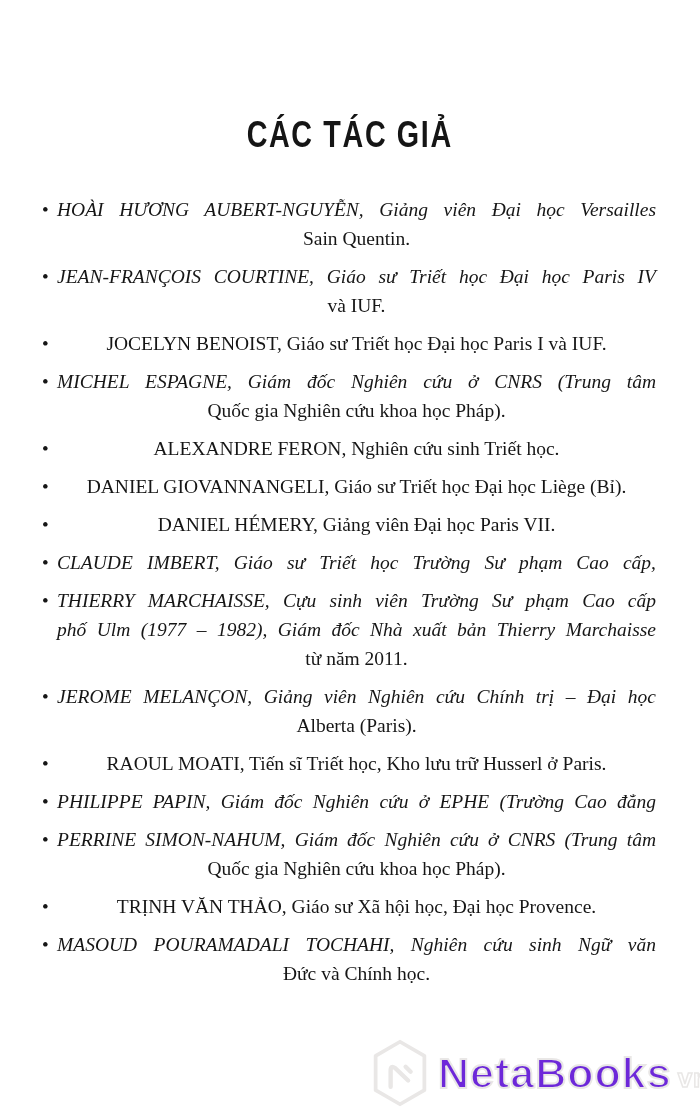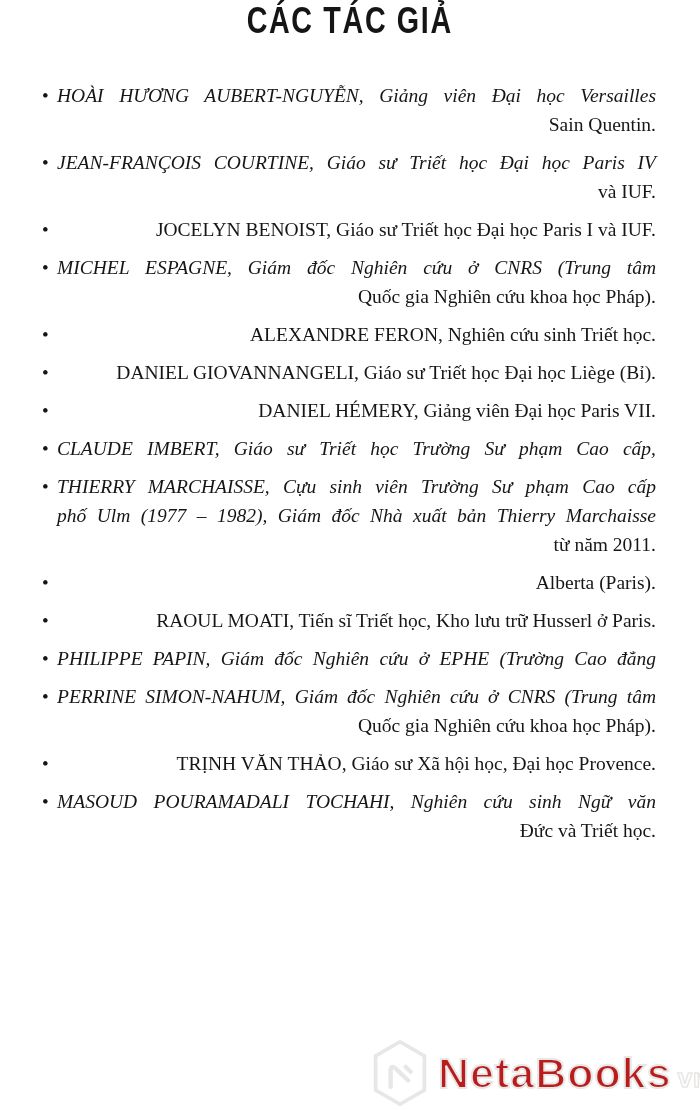--- a/index.html
+++ b/index.html
@@ -9,20 +9,21 @@
     position: relative;
     overflow: hidden;
     font-family: "Liberation Serif", serif;
     color: #1a1a1a;
   }
   .page { width: 700px; height: 1120px; position: relative; }
 
   
   .title {
     margin: 0;
+    padding-top: 114px;
     text-align: center;
     font-weight: 700;
     font-size: 0; 
   }
   .title-inner {
     display: inline-block;
     font-family: "Liberation Sans", sans-serif;
     font-weight: 700;
     font-size: 35px;
     letter-spacing: 2px;
@@ -44,21 +45,21 @@
     font-size: 19.5px;
     line-height: 29px;
     color: #161616;
   }
   .bullet {
     position: absolute;
     left: -15px;
     top: 0px;
     font-size: 19px;
   }
-  .line { text-align: right; }
+  .line { text-align: center; }
   .line.j {
     text-align: justify;
     text-align-last: justify;
     -moz-text-align-last: justify;
     white-space: nowrap;
     font-style: italic;
   }
 
   
   .watermark {
@@ -69,21 +70,21 @@
     display: flex;
     align-items: center;
     pointer-events: none;
   }
   .wm-logo { width: 64px; height: 70px; margin-right: 6px; }
   .wm-text {
     font-family: "Liberation Sans", sans-serif;
     font-weight: 700;
     font-size: 43px;
     letter-spacing: 1px;
-    color: #b91c1c;
+    color: #6d28d9;
     -webkit-text-stroke: 2px #e9e7e6;
     line-height: 1;
   }
   .wm-tld {
     font-family: "Liberation Sans", sans-serif;
     font-weight: 700;
     font-size: 26px;
     letter-spacing: 1px;
     color: #ffffff;
     -webkit-text-stroke: 1.5px #e9e7e6;
@@ -137,20 +138,21 @@
         <div class="line j">CLAUDE IMBERT, Giáo sư Triết học Trường Sư phạm Cao cấp,</div>
       </li>
       <li class="author-item">
         <span class="bullet">•</span>
         <div class="line j">THIERRY MARCHAISSE, Cựu sinh viên Trường Sư phạm Cao cấp</div>
         <div class="line j">phố Ulm (1977 – 1982), Giám đốc Nhà xuất bản Thierry Marchaisse</div>
         <div class="line">từ năm 2011.</div>
       </li>
       <li class="author-item">
         <span class="bullet">•</span>
+        <div class="line j">JEROME MELANÇON, Giảng viên Nghiên cứu Chính trị – Đại học</div>
         <div class="line">Alberta (Paris).</div>
       </li>
       <li class="author-item">
         <span class="bullet">•</span>
         <div class="line">RAOUL MOATI, Tiến sĩ Triết học, Kho lưu trữ Husserl ở Paris.</div>
       </li>
       <li class="author-item">
         <span class="bullet">•</span>
         <div class="line j">PHILIPPE PAPIN, Giám đốc Nghiên cứu ở EPHE (Trường Cao đẳng</div>
       </li>
@@ -159,21 +161,21 @@
         <div class="line j">PERRINE SIMON-NAHUM, Giám đốc Nghiên cứu ở CNRS (Trung tâm</div>
         <div class="line">Quốc gia Nghiên cứu khoa học Pháp).</div>
       </li>
       <li class="author-item">
         <span class="bullet">•</span>
         <div class="line">TRỊNH VĂN THẢO, Giáo sư Xã hội học, Đại học Provence.</div>
       </li>
       <li class="author-item">
         <span class="bullet">•</span>
         <div class="line j">MASOUD POURAMADALI TOCHAHI, Nghiên cứu sinh Ngữ văn</div>
-        <div class="line">Đức và Triết học.</div>
+        <div class="line">Đức và Chính học.</div>
       </li>
     </ul>
 
   <div class="watermark">
     <svg class="wm-logo" viewBox="0 0 100 112" aria-hidden="true">
       <path d="M50 6 L89 28.5 L89 83.5 L50 106 L11 83.5 L11 28.5 Z" fill="none" stroke="#e9e7e6" stroke-width="6" stroke-linejoin="round"></path>
       <path d="M35 78 L35 52 Q35 43 42 48 L63 68" fill="none" stroke="#e9e7e6" stroke-width="7" stroke-linecap="round"></path>
       <path d="M59 46 L67 54" fill="none" stroke="#e9e7e6" stroke-width="7" stroke-linecap="round"></path>
     </svg>
     <span class="wm-text">NetaBooks</span>

